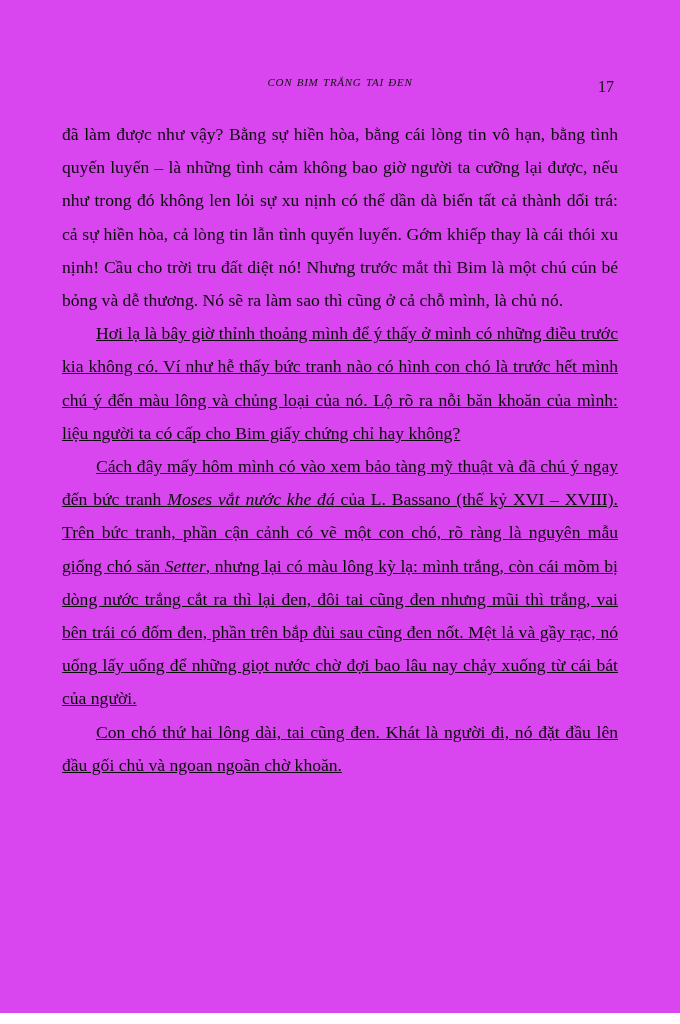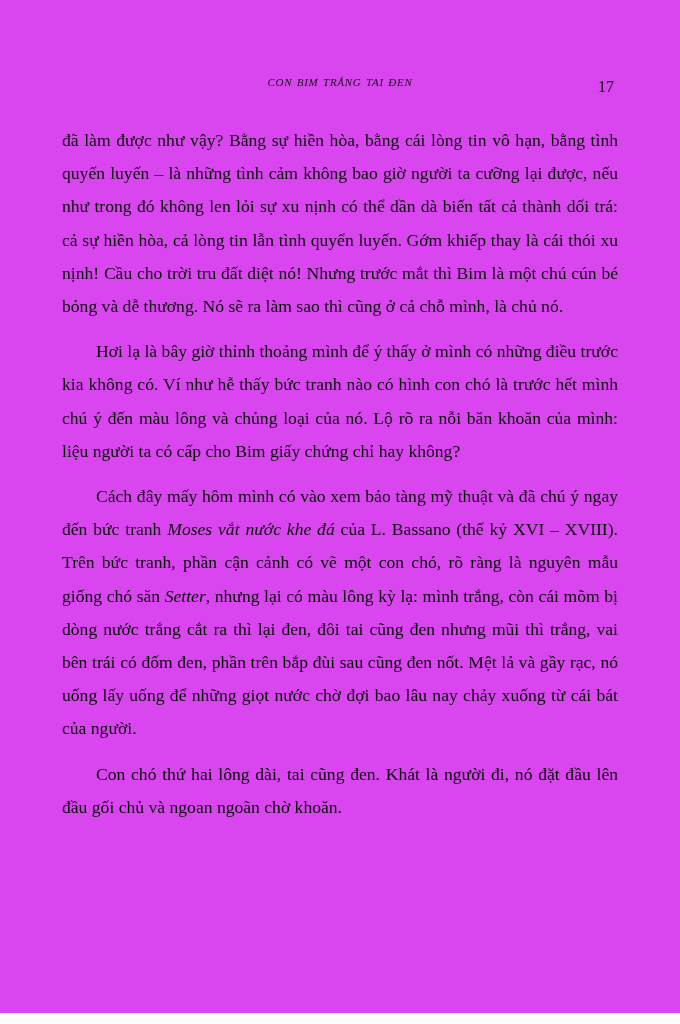--- a/index.html
+++ b/index.html
@@ -44,36 +44,37 @@
   .page-number {
     position: absolute;
     right: 0;
     bottom: 0;
     font-family: "Liberation Serif", serif;
     font-size: 16px;
     color: #111111;
   }
   .text-block {
     position: absolute;
-    top: 124px;
+    top: 118px;
     left: 62px;
     width: 556px;
   }
   p.para {
     margin: 0 0 0 0;
     font-size: 17.6px;
     line-height: 33.2px;
     text-align: justify;
     text-justify: inter-word;
     color: #0b0b0b;
     hyphens: none;
   }
   p.para + p.para {
     text-indent: 34px;
-    margin-top: 12px;
+    margin-top: 0;
+    text-decoration: underline;
   }
   p.para i, p.para em {
     font-style: italic;
   }
   .last-line-natural {
     text-align: left;
   }
 </style>
 </head>
 <body>

